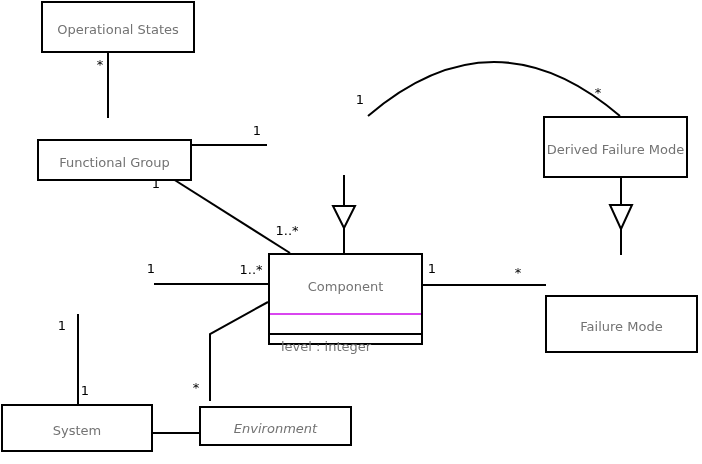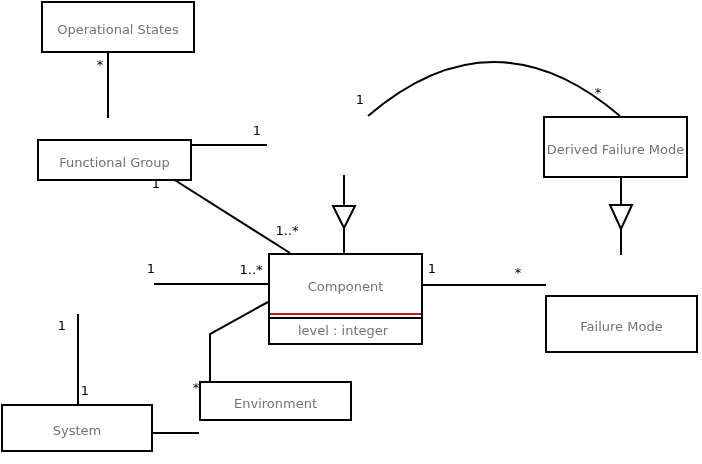--- a/index.html
+++ b/index.html
@@ -37,50 +37,50 @@
     justify-content: center;
     width: 100%;
     height: 100%;
     padding-top: 5px;
     text-align: center;
     white-space: nowrap;
   }
   
   .uml-class.with-attrs .uml-name {
     height: 60px;
-    border-bottom: 2px solid #b91c1c;
+    border-bottom: 2px solid #d946ef;
   }
   .uml-attrs {
     box-sizing: border-box;
-    margin-top: 2px;
+    margin-top: 18px;
     border-top: 2px solid #000000;
     height: 40px;
     line-height: 24px;
-    padding-left: 28px;
+    padding-left: 11px;
     text-align: left;
     white-space: nowrap;
   }
   .mult-label {
     position: absolute;
     transform: translate(-50%, -50%);
     font-size: 13px;
     color: #000000;
     white-space: nowrap;
     line-height: 14px;
   }
   
   #box-operational-states { left: 41px;  top: 1px;   width: 154px; height: 52px; }
   #box-functional-group   { left: 37px;  top: 118px; width: 155px; height: 42px; margin-top: 21px; }
   #box-derived-component  { left: 267px; top: 116px; width: 153px; height: 59px; }
   #box-derived-failure-mode { left: 543px; top: 116px; width: 145px; height: 62px; }
   #box-parts-list         { left: 1px;   top: 255px; width: 153px; height: 59px; }
   #box-component          { left: 268px; top: 253px; width: 155px; height: 92px; }
   #box-failure-mode       { left: 545px; top: 255px; width: 153px; height: 58px; margin-top: 40px; }
   #box-system             { left: 1px;   top: 404px; width: 152px; height: 48px; }
-  #box-environment        { left: 199px; top: 381px; width: 153px; height: 40px; }
+  #box-environment        { left: 199px; top: 406px; width: 153px; height: 40px; font-style: italic; }
 </style>
 </head>
 <body>
 
 <div id="canvas">
 
   <svg id="connector-layer" viewBox="0 0 702 464" xmlns="http://www.w3.org/2000/svg">
 
     <line x1="108" y1="53" x2="108" y2="118" stroke="#000" stroke-width="2"></line>
 

